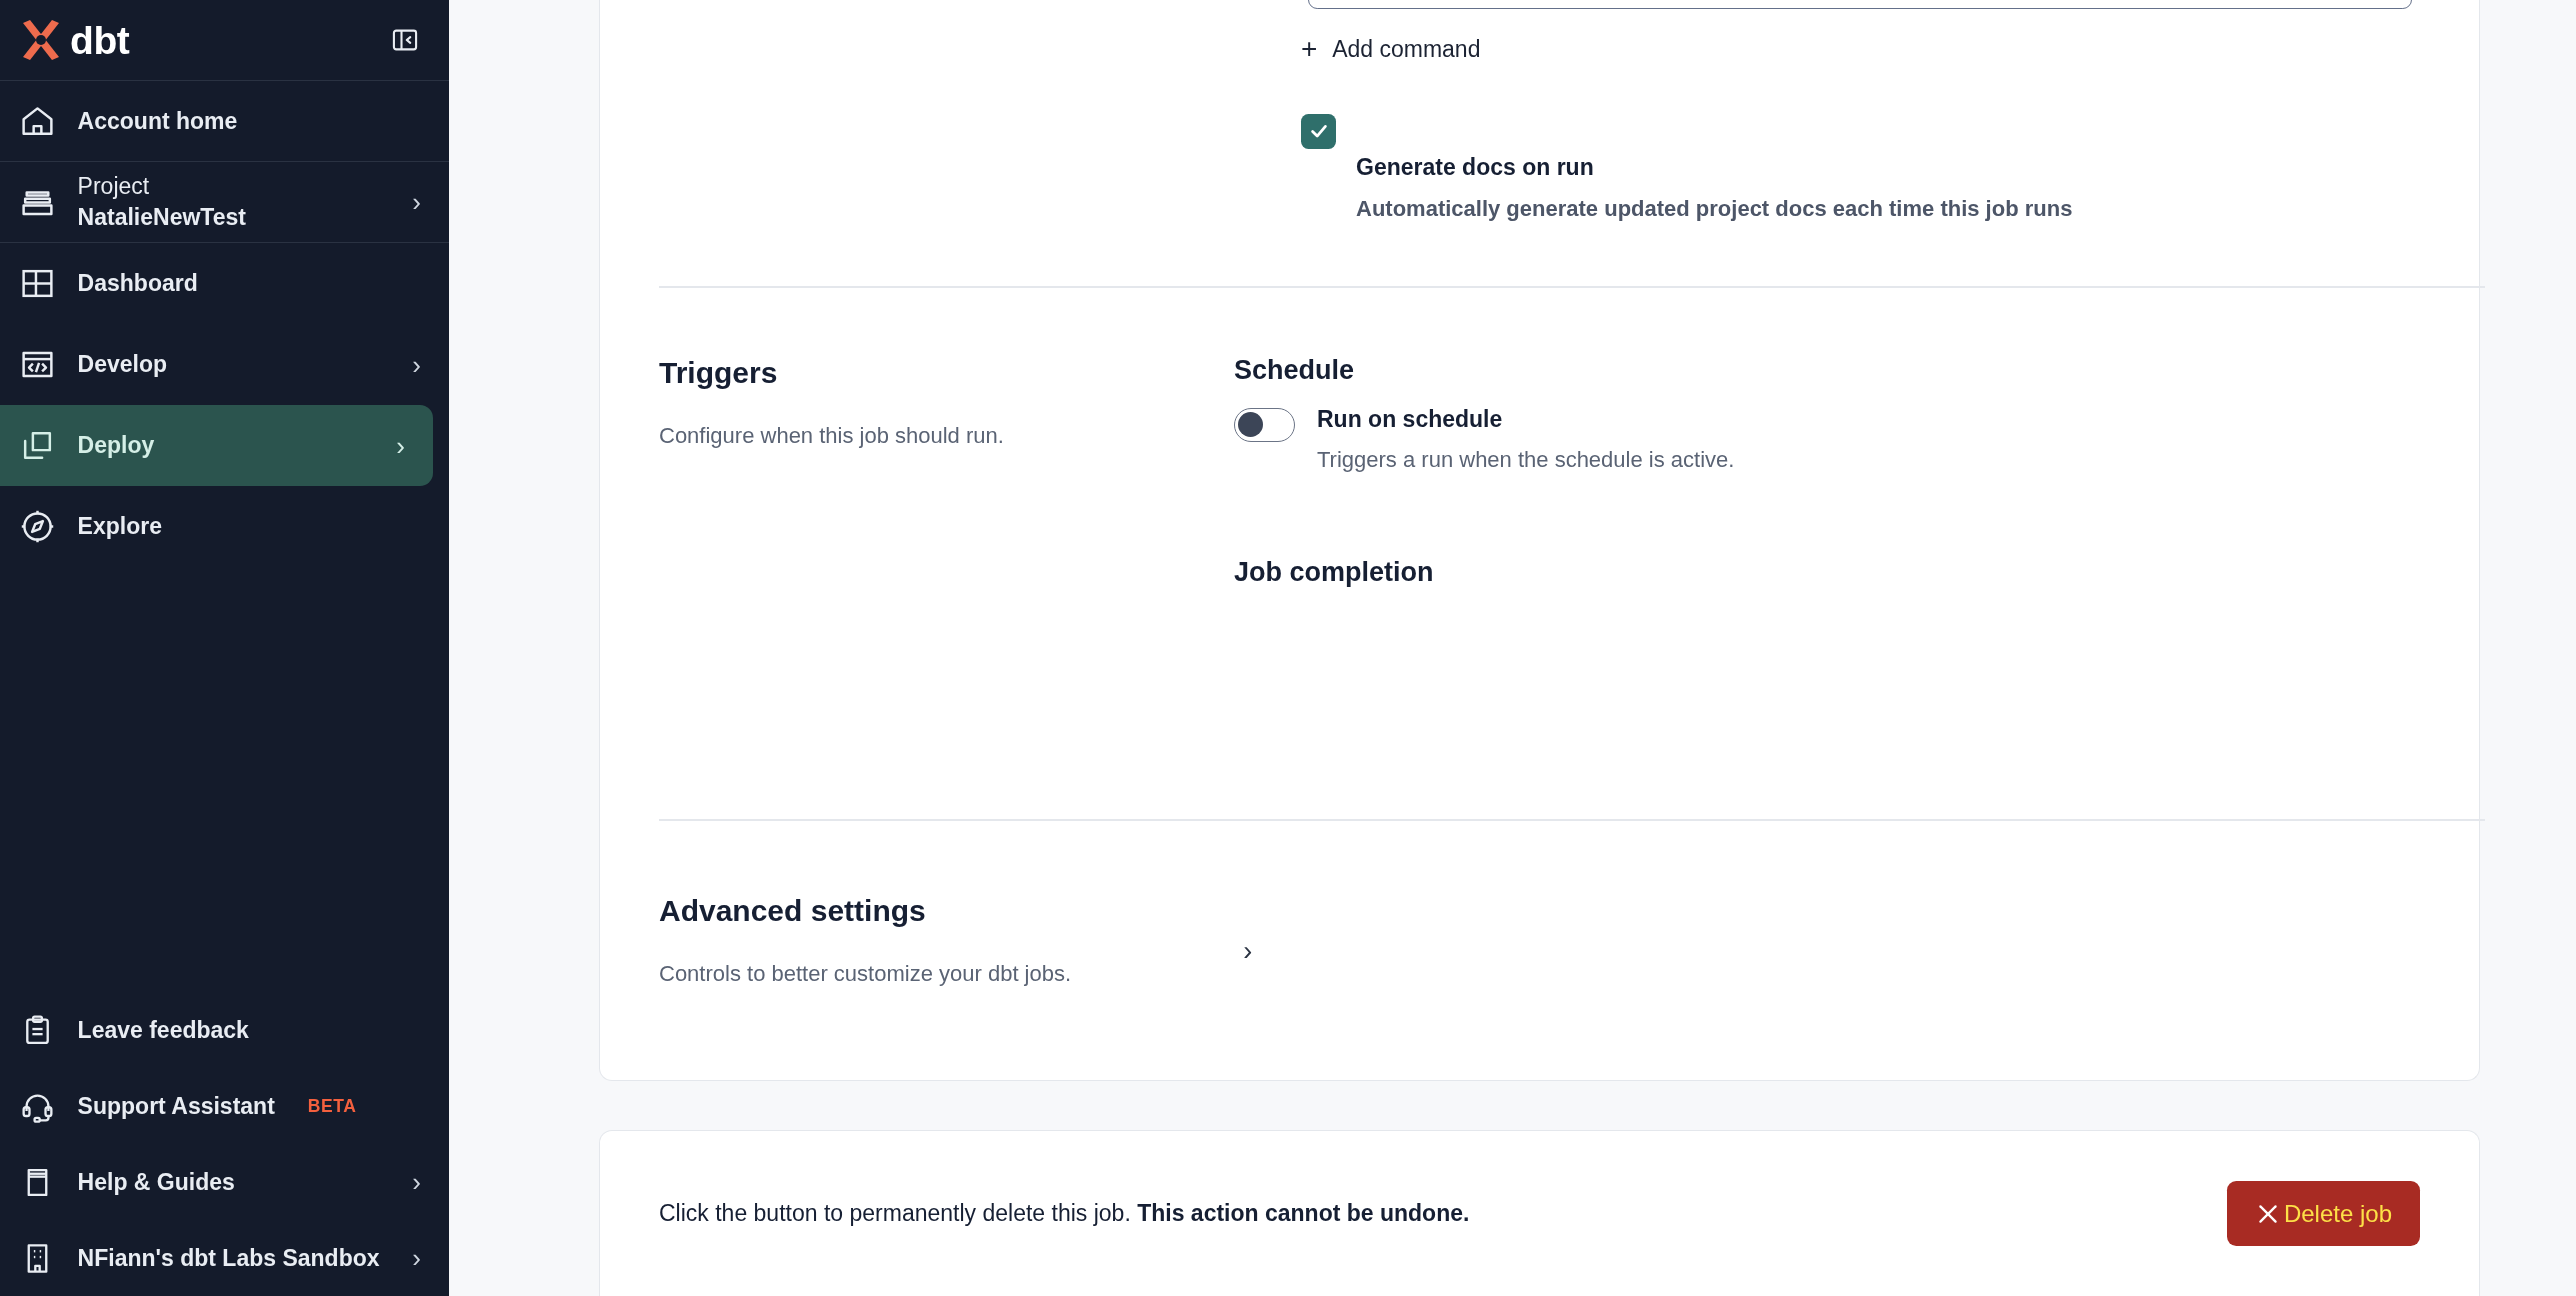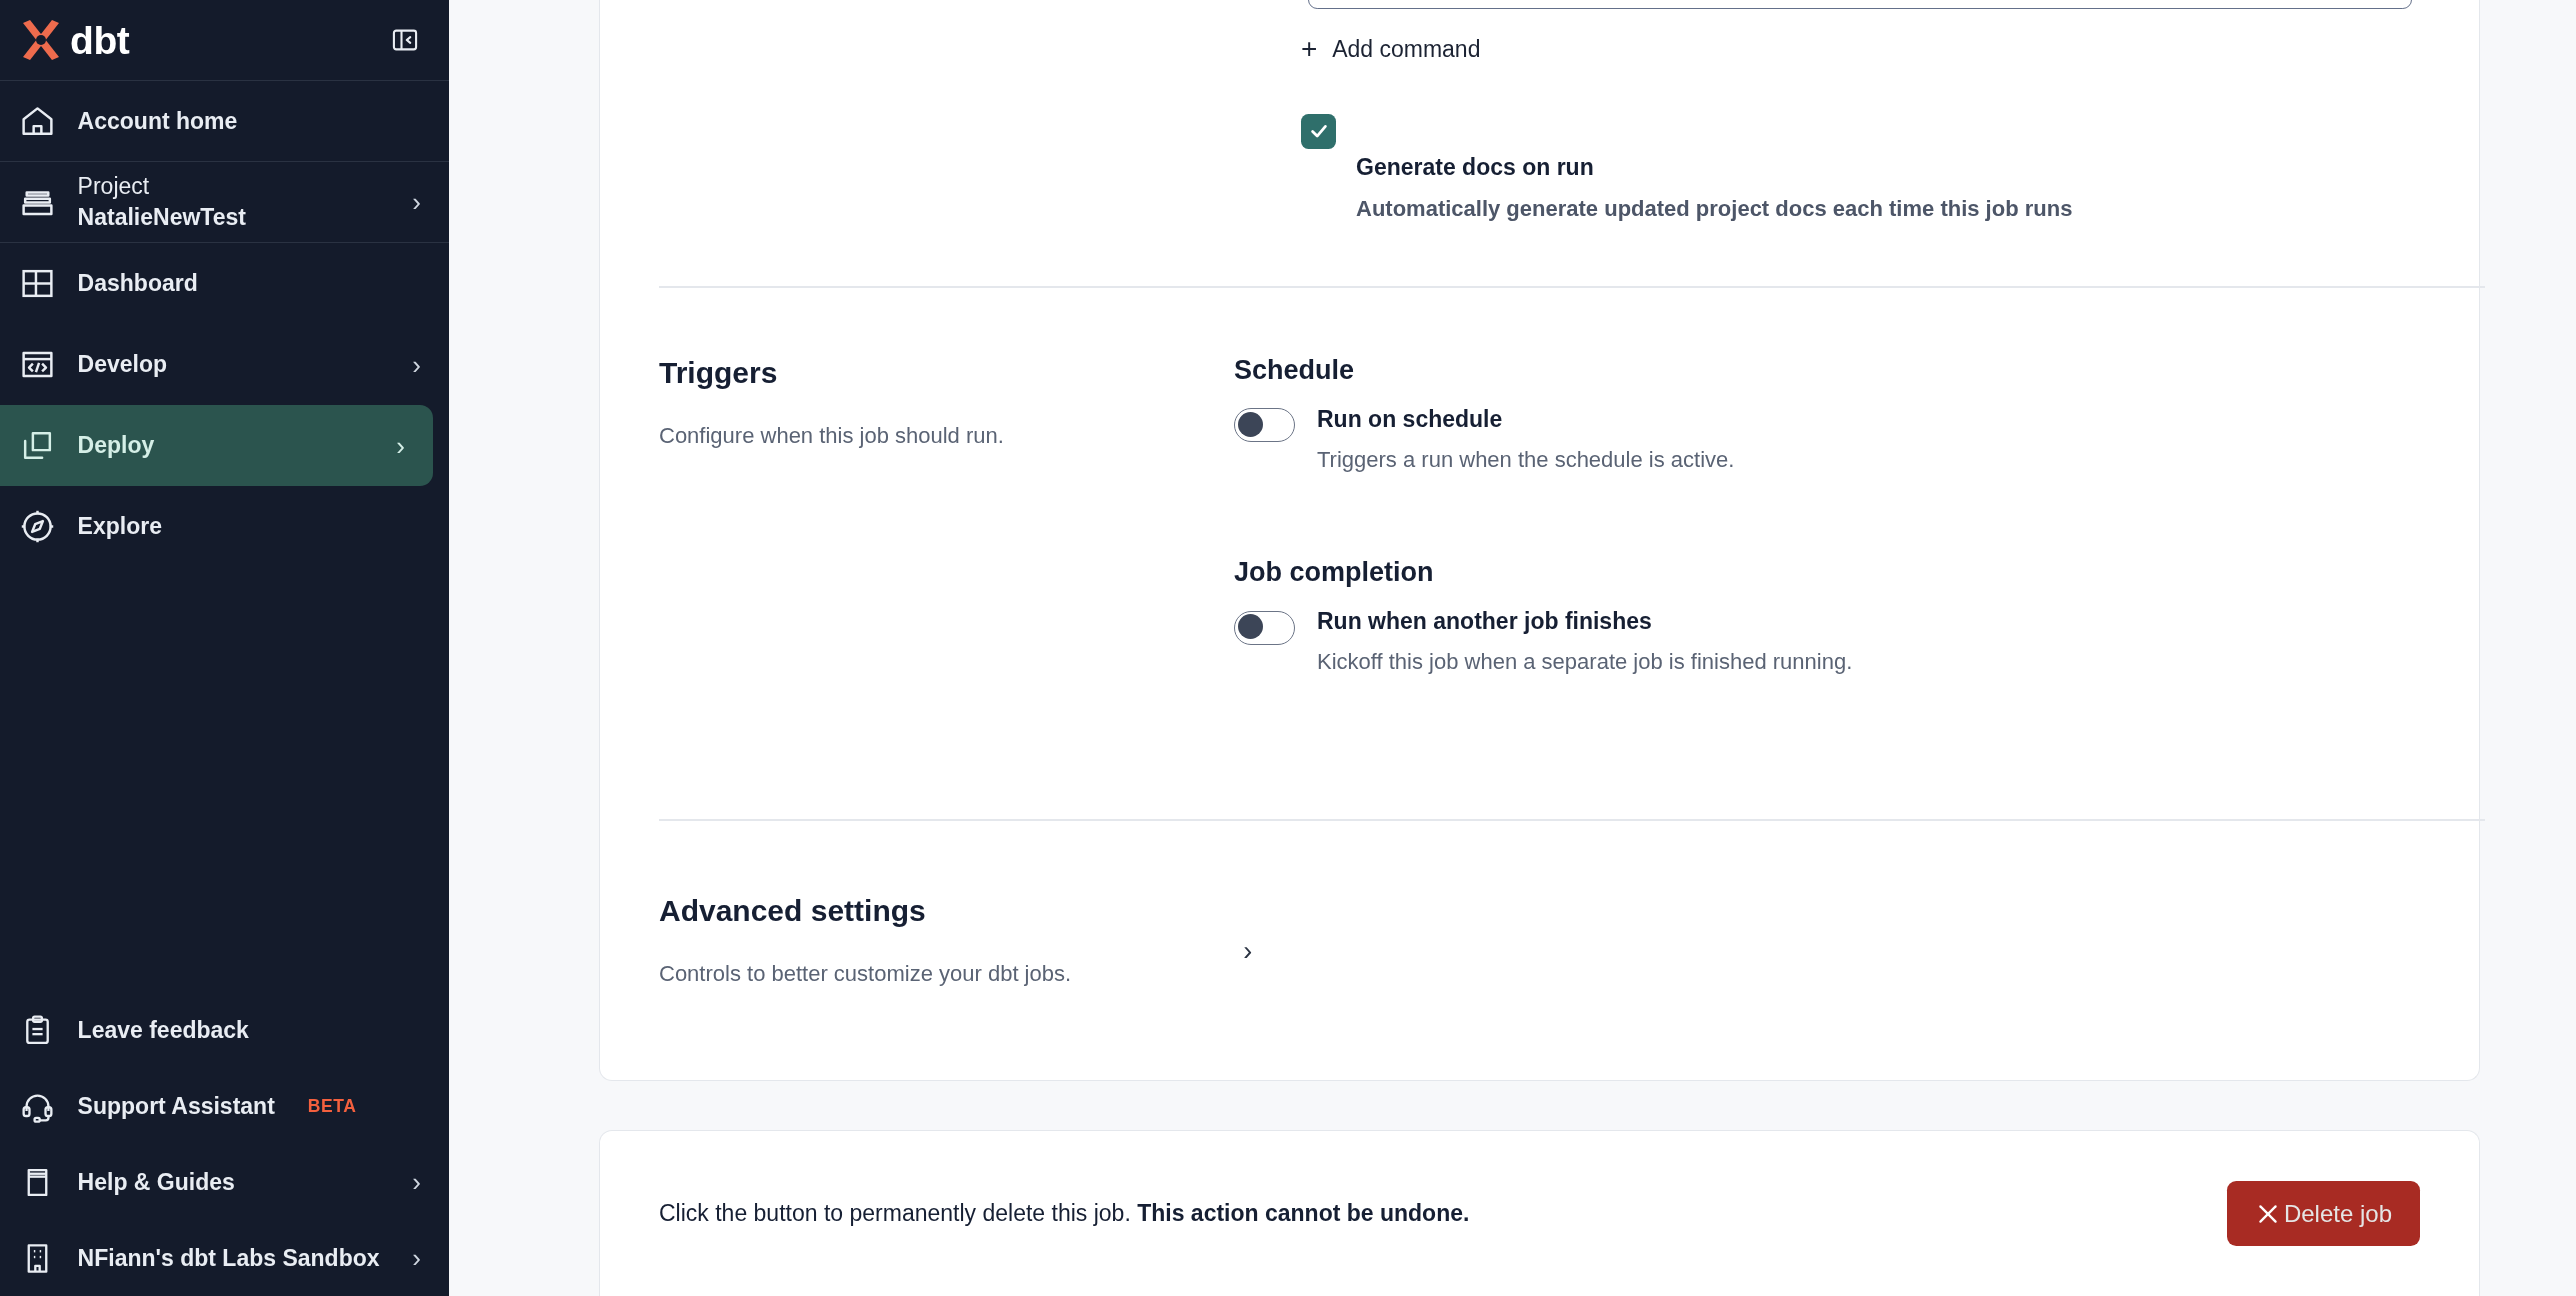--- a/index.html
+++ b/index.html
@@ -143,21 +143,21 @@
     height: 166px;
     border-radius: 13px 13px 0 0;
     border-bottom: 0;
     display: flex; align-items: center;
     padding: 13px 59px;
   }
   .del-text { font-size: 23px; color: #161f33; line-height: 1.3; }
   .del-text b { font-weight: 700; }
   .del-btn {
     margin-left: auto;
-    background: #a82b23; color: #e5e5e5;
+    background: #a82b23; color: #fde047;
     border: none; border-radius: 9.2px;
     height: 65px; padding: 0 28px;
     display: flex; align-items: center; gap: 3px;
     font-size: 24px; font-family: inherit; cursor: pointer;
   }
 </style>
 </head>
 <body>
 
 <div class="app">
@@ -356,29 +356,20 @@
               </span>
               <span class="tog-text">
                 <div class="tog-title">Run on schedule</div>
                 <div class="tog-sub">Triggers a run when the schedule is active.</div>
               </span>
             </div>
           </div>
 
           <div class="grp-jobcomp">
             <div class="grp-title">Job completion</div>
-            <div class="tog-row">
-              <span class="toggle">
-                <span class="knob"></span>
-              </span>
-              <span class="tog-text">
-                <div class="tog-title">Run when another job finishes</div>
-                <div class="tog-sub">Kickoff this job when a separate job is finished running.</div>
-              </span>
-            </div>
           </div>
 
         </div>
       </div>
 
       <div class="divider div-2"></div>
 
       <div class="sec sec-advanced">
         <div class="sec-left">
           <div class="sec-title">Advanced settings</div>

